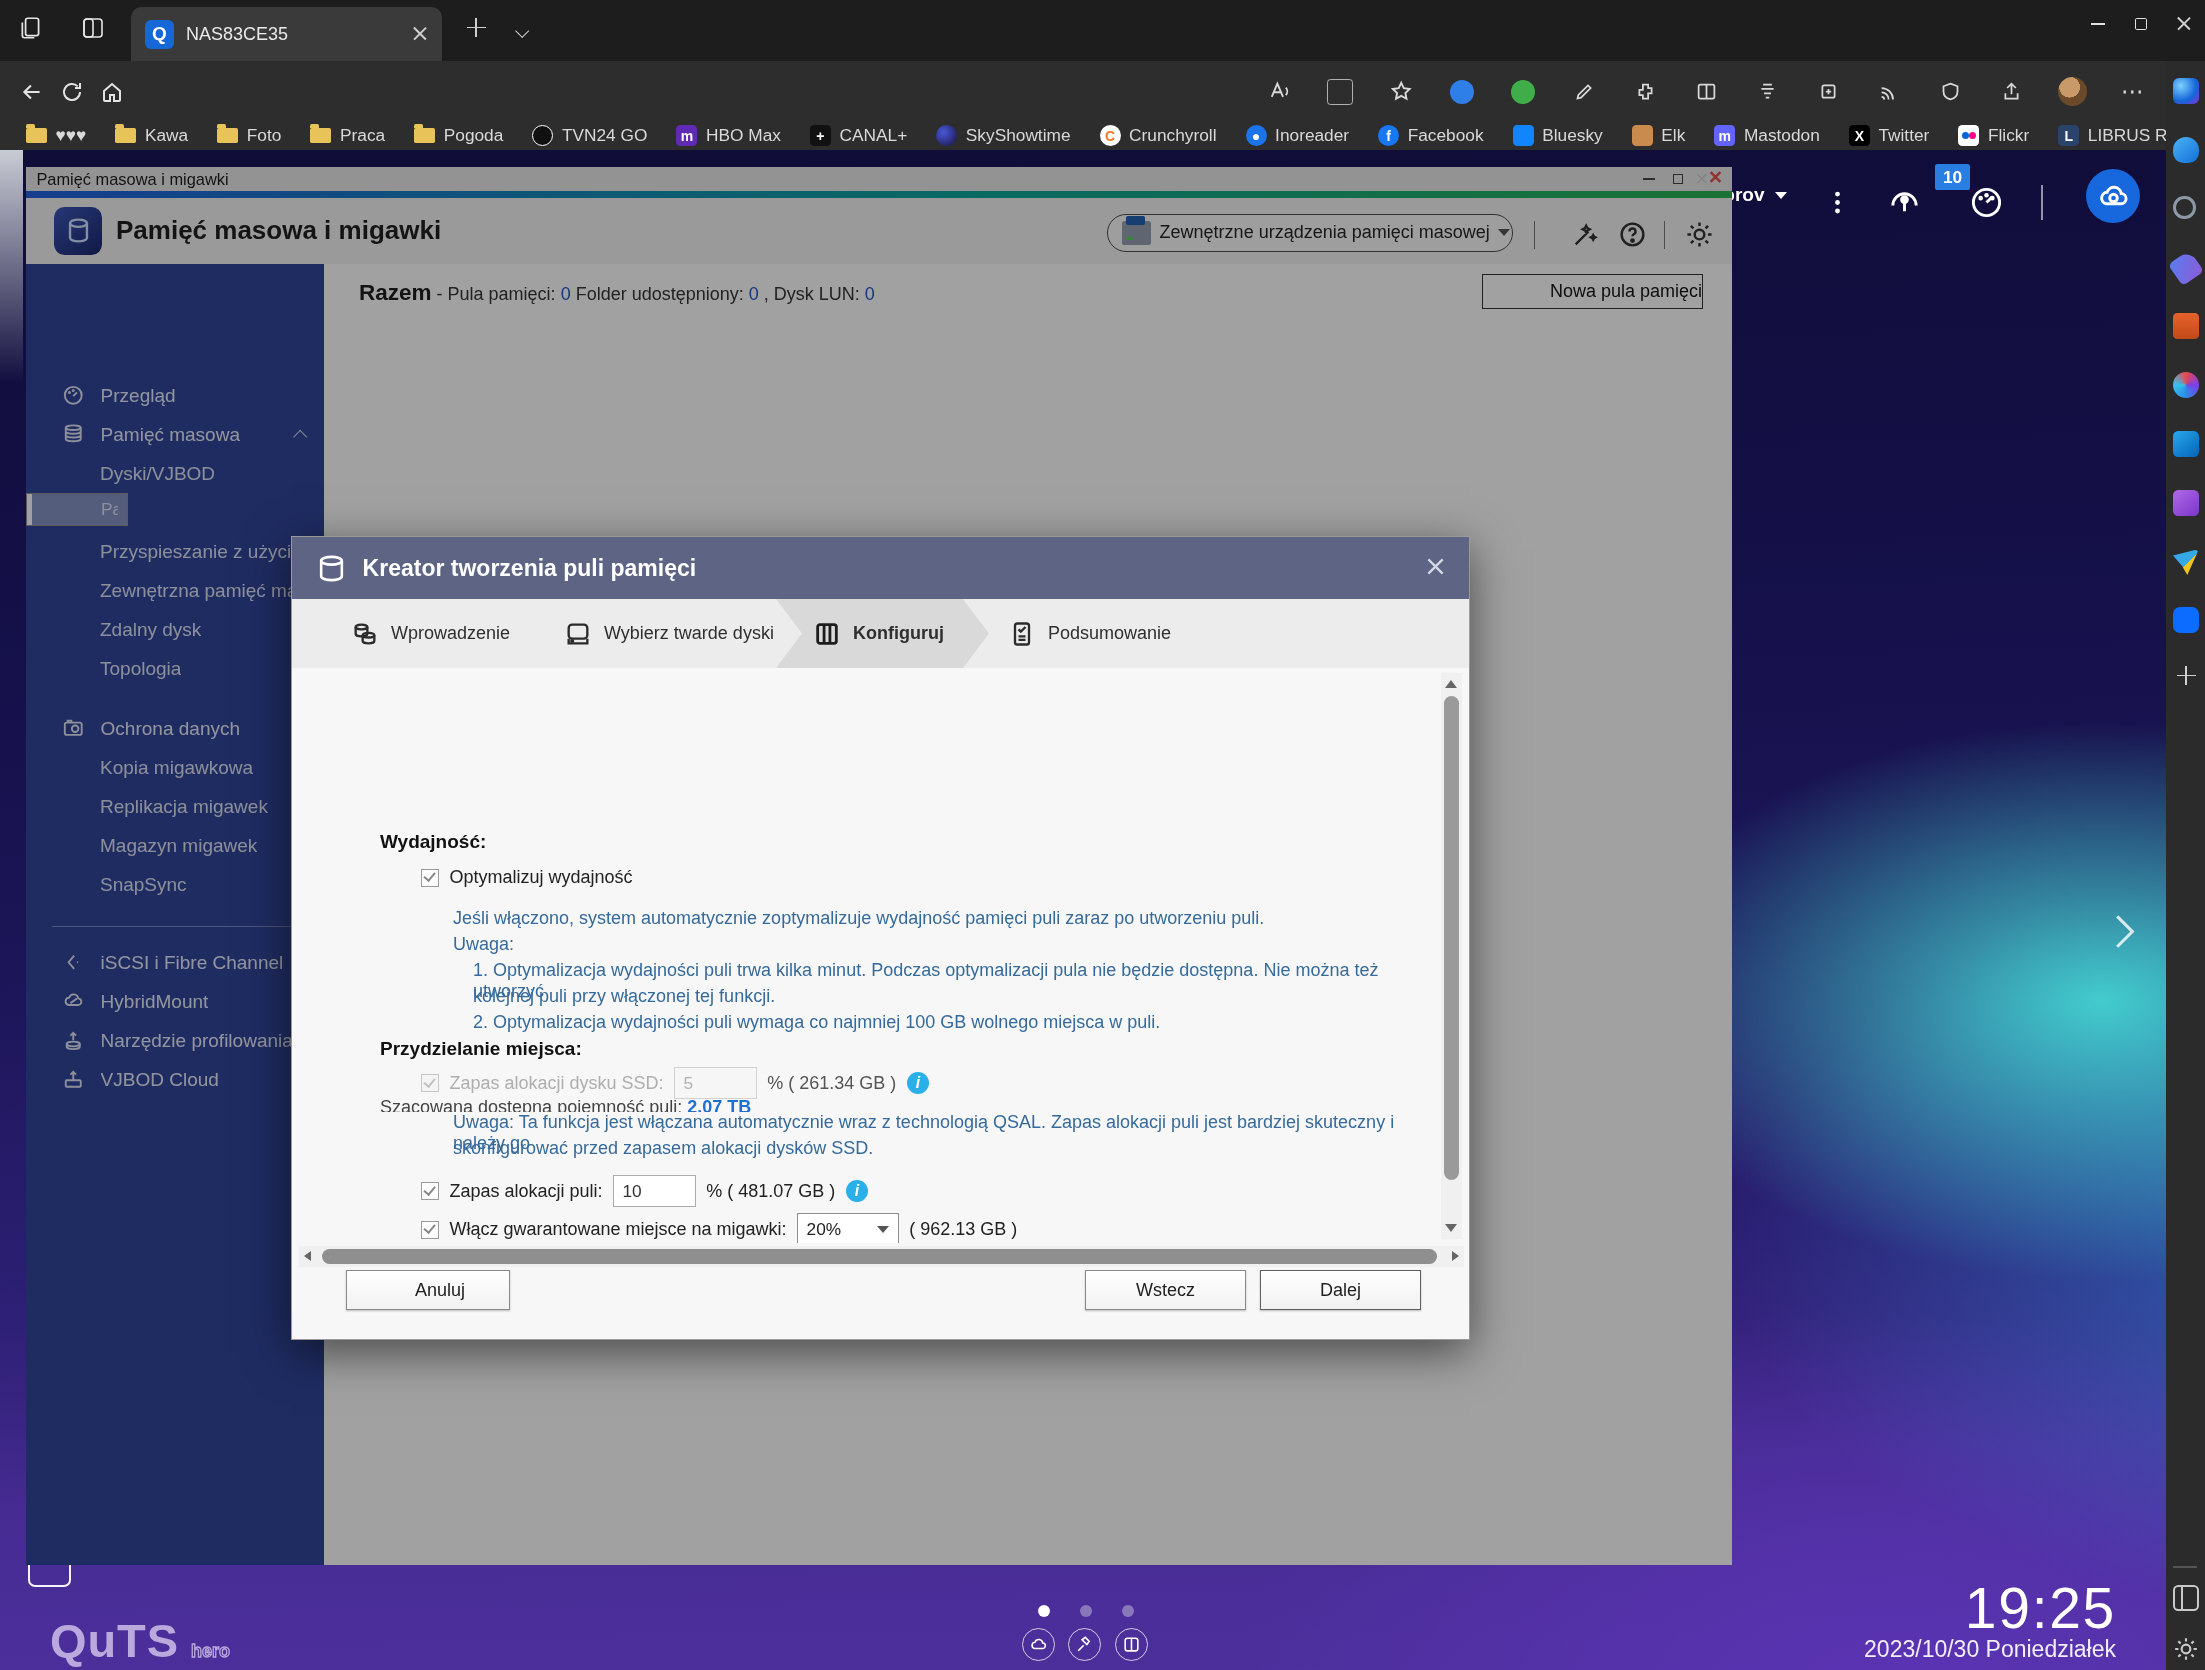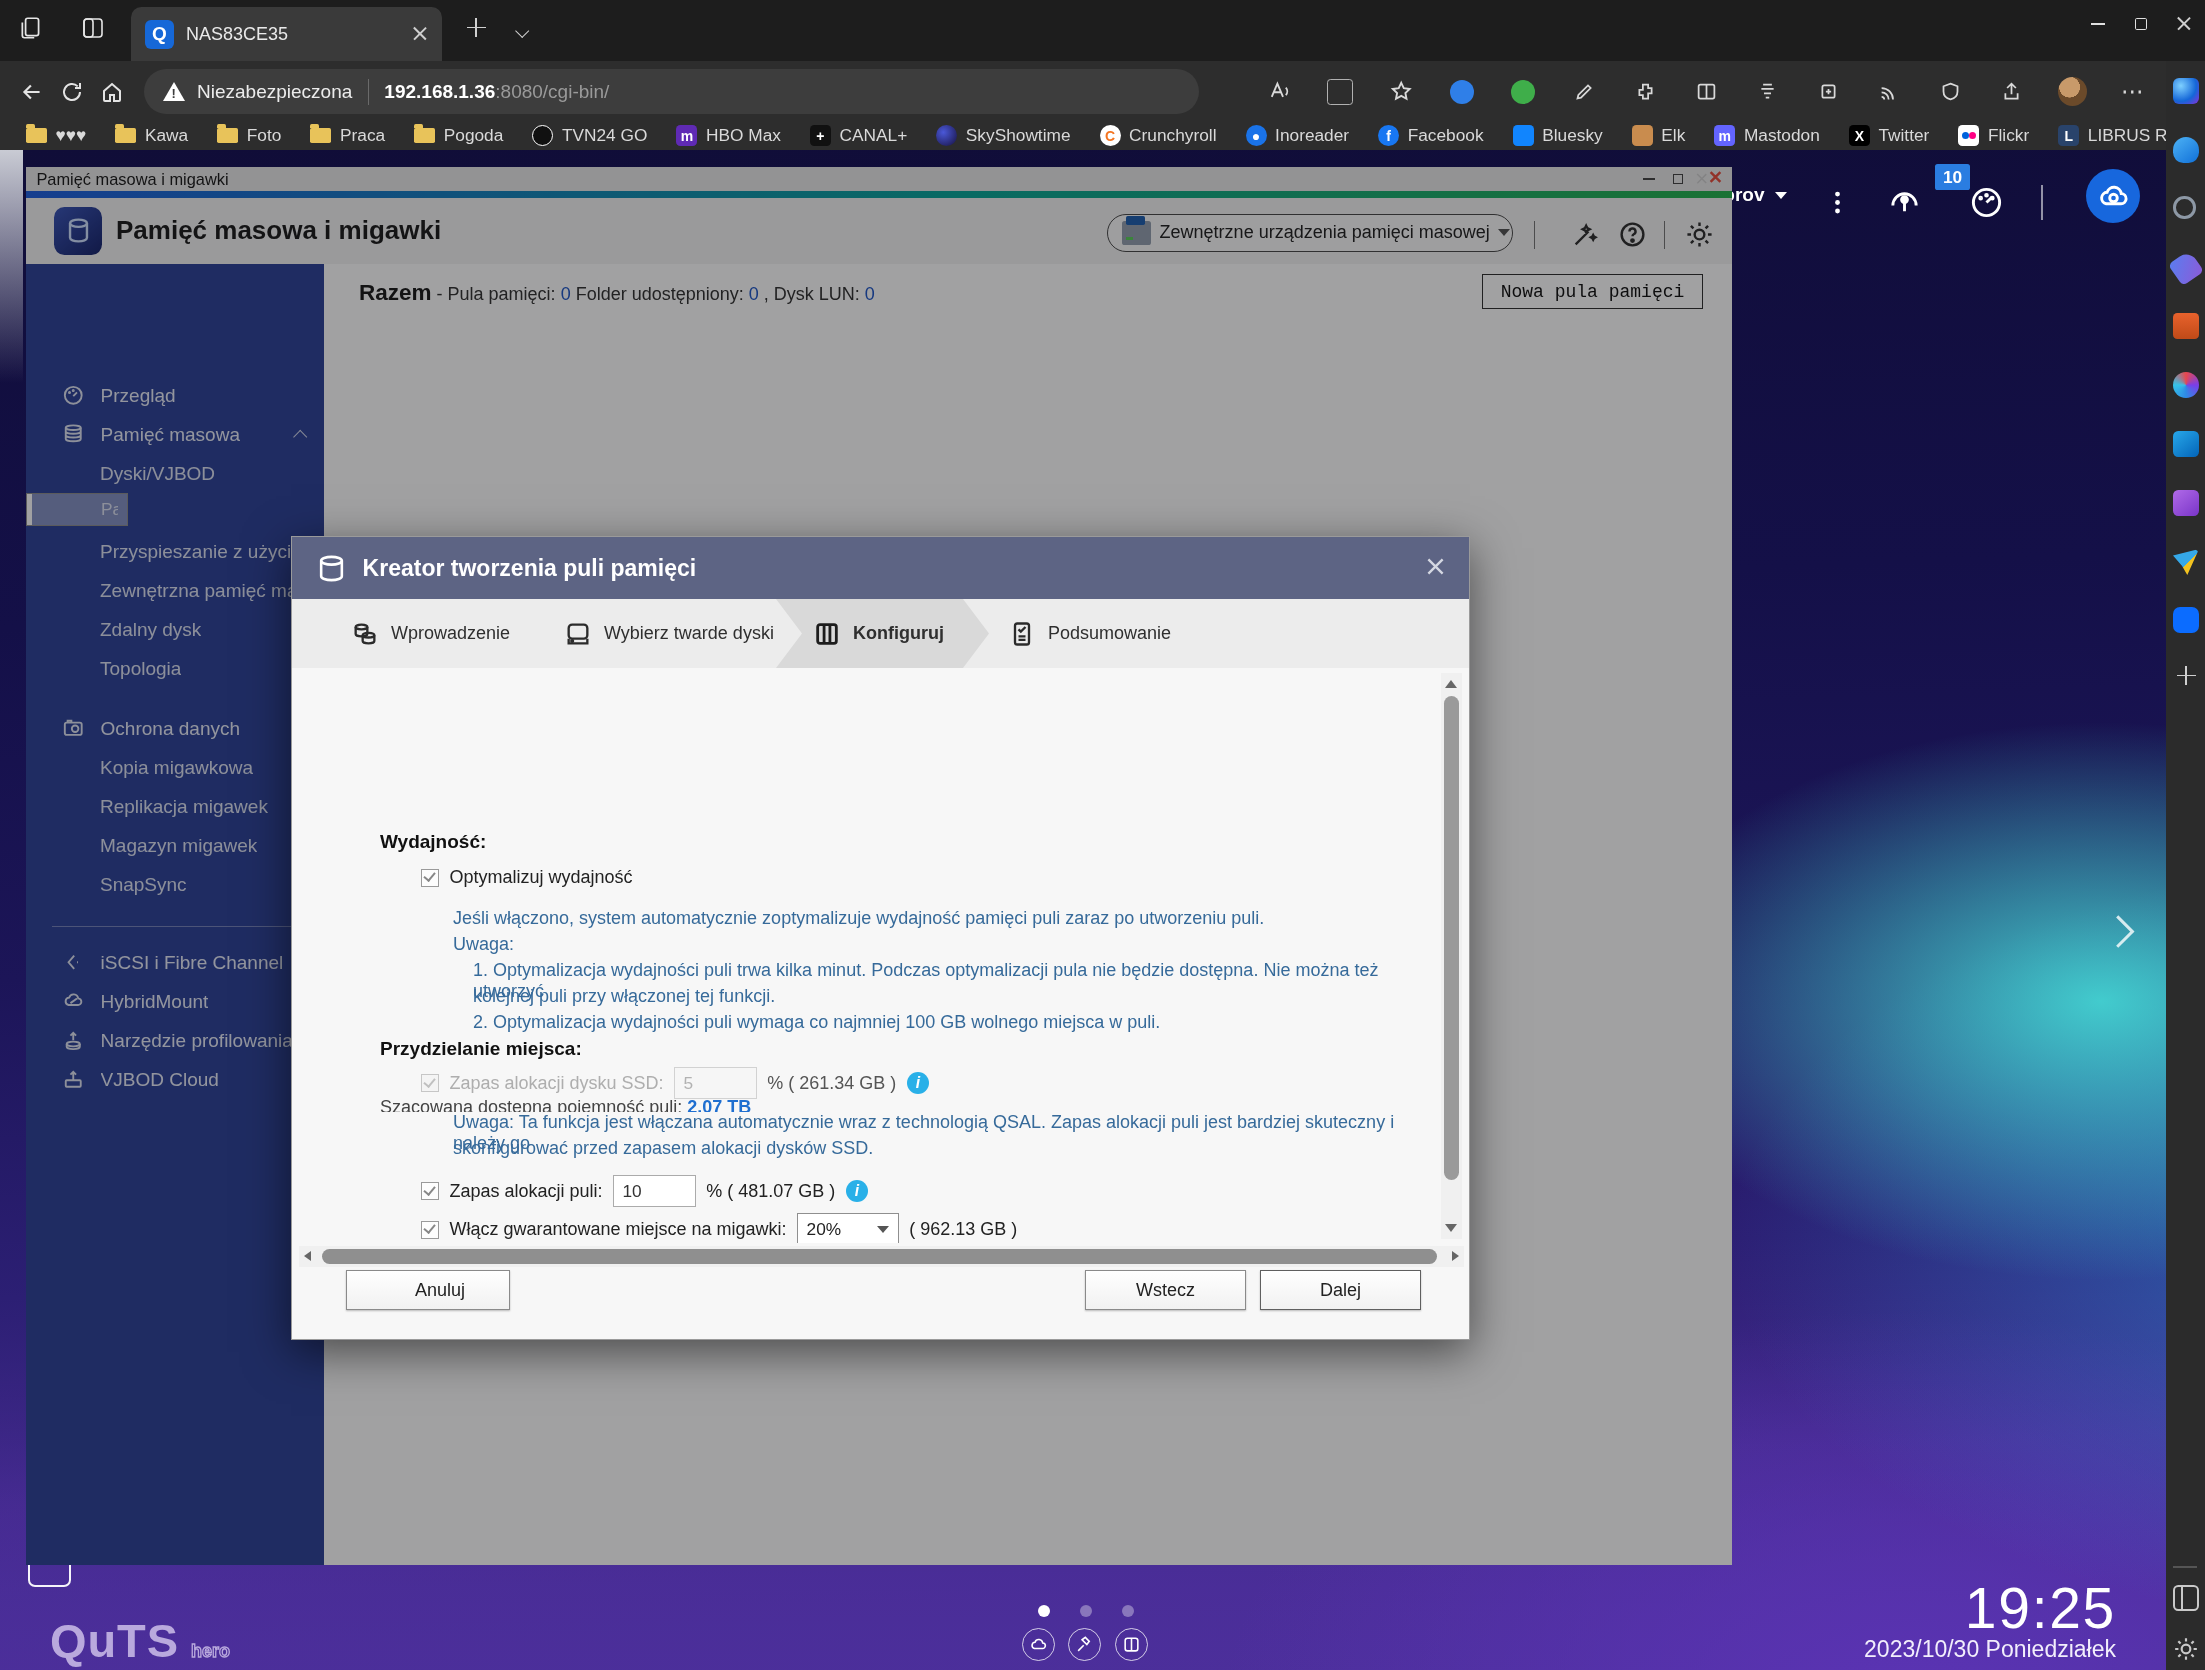--- a/index.html
+++ b/index.html
@@ -102,21 +102,21 @@
   .sb-item .txt { white-space:nowrap; overflow:hidden; }
   .sb-item.sel { background:rgba(255,255,255,.42); }
   .sb-item.sel::before { content:""; position:absolute; left:0; top:0; width:5.2px; height:100%; background:#fff; }
   .sb-chev { position:absolute; right:19px; width:10.4px; height:10.4px; border-left:1.7px solid #cfd6ea; border-top:1.7px solid #cfd6ea; transform:rotate(45deg); top:17.3px; }
   .sb-ext { position:absolute; right:5.2px; width:12px; height:12px; border:1.7px solid #cfd6ea; border-radius:1.7px; top:13px; }
   #sb-divider { position:absolute; left:26px; width:246px; height:0.9px; background:rgba(255,255,255,.35); }
   #win-content { position:absolute; left:298px; top:97px; width:1408px; height:1301px; background:#fff; }
   #summary { position:absolute; left:35px; top:15.6px; font-size:18px; color:#333; }
   #summary .big { font-size:22.5px; font-weight:bold; color:#1a1a1a; }
   #summary .num { color:#1f57c8; }
-  #newpool-btn { position:absolute; left:1158px; top:10.4px; width:221px; height:35px; border:1.7px solid #2f2f2f; background:transparent; font-size:18px; color:#111; font-family:Liberation Mono, monospace; }
+  #newpool-btn { position:absolute; left:1158px; top:10.4px; width:221px; height:35px; border:1.7px solid #2f2f2f; background:transparent; font-size:18px; color:#111; font-family:Liberation Sans, sans-serif;text-align:right; }
   #win-dim { position:absolute; left:0; top:0; width:100%; height:100%; background:rgba(8,8,10,.38); z-index:5; }
 
   
   #wizard { position:absolute; left:291px; top:536px; width:1179px; height:804px; background:#f7f7f7; z-index:10; box-shadow:0 12px 43px rgba(0,0,0,.55); border:0.9px solid #9a9a9a; }
   #wiz-header { position:absolute; left:0; top:0; width:100%; height:62px; background:#5d6484; display:flex; align-items:center; padding:0 24px; gap:15.6px; }
   #wiz-header .t { color:#fff; font-size:23px; font-weight:bold; flex:1; }
   #wiz-header .x { color:#d5d8e2; }
   #wiz-steps { position:absolute; left:0; top:62px; width:100%; height:69px; background:#ececec;padding-left:44px; }
   .step { position:absolute; top:0; height:69px; display:flex; align-items:center; gap:12px; color:#2f2f2f; font-size:18px; }
   #step-chevron { position:absolute; left:484px; top:0; width:213px; height:69px; background:#d9d9d9; clip-path:polygon(0 0, calc(100% - 26px) 0, 100% 50%, calc(100% - 26px) 100%, 0 100%, 26px 50%); }
@@ -209,27 +209,20 @@
       <svg width="24" height="24" viewBox="0 0 24 24" fill="none" stroke="#e3e3e3" stroke-width="2">
           <path d="M20 12a8 8 0 1 1-2.3-5.6"></path>
           <path d="M20 3v5h-5"></path>
         </svg>
     </div>
     <div class="tb-ico">
       <svg width="24" height="24" viewBox="0 0 24 24" fill="none" stroke="#e3e3e3" stroke-width="2">
           <path d="M4 11l8-7 8 7v9a1 1 0 0 1-1 1h-5v-6h-4v6H5a1 1 0 0 1-1-1z"></path>
         </svg>
     </div>
-    <div id="addressbar">
-      <span class="warn-tri"></span>
-      <span class="sec-label">Niezabezpieczona</span>
-      <span class="divider"></span>
-      <span class="host">192.168.1.36</span>
-        <span class="rest">:8080/cgi-bin/</span>
-    </div>
   </div>
   <div id="tb-right">
     <div class="tb-ico">
         <svg width="22.5" height="22.5" viewBox="0 0 24 24" fill="none" stroke="#d9d9d9" stroke-width="2">
           <path d="M4 18L10 4l6 14M6.5 13h7"></path>
           <path d="M19 8a6 6 0 0 1 0 8"></path>
         </svg>
       </div>
     <div class="tb-ico">
         <span class="mini-ico" style="border-radius:3.5px"></span>

